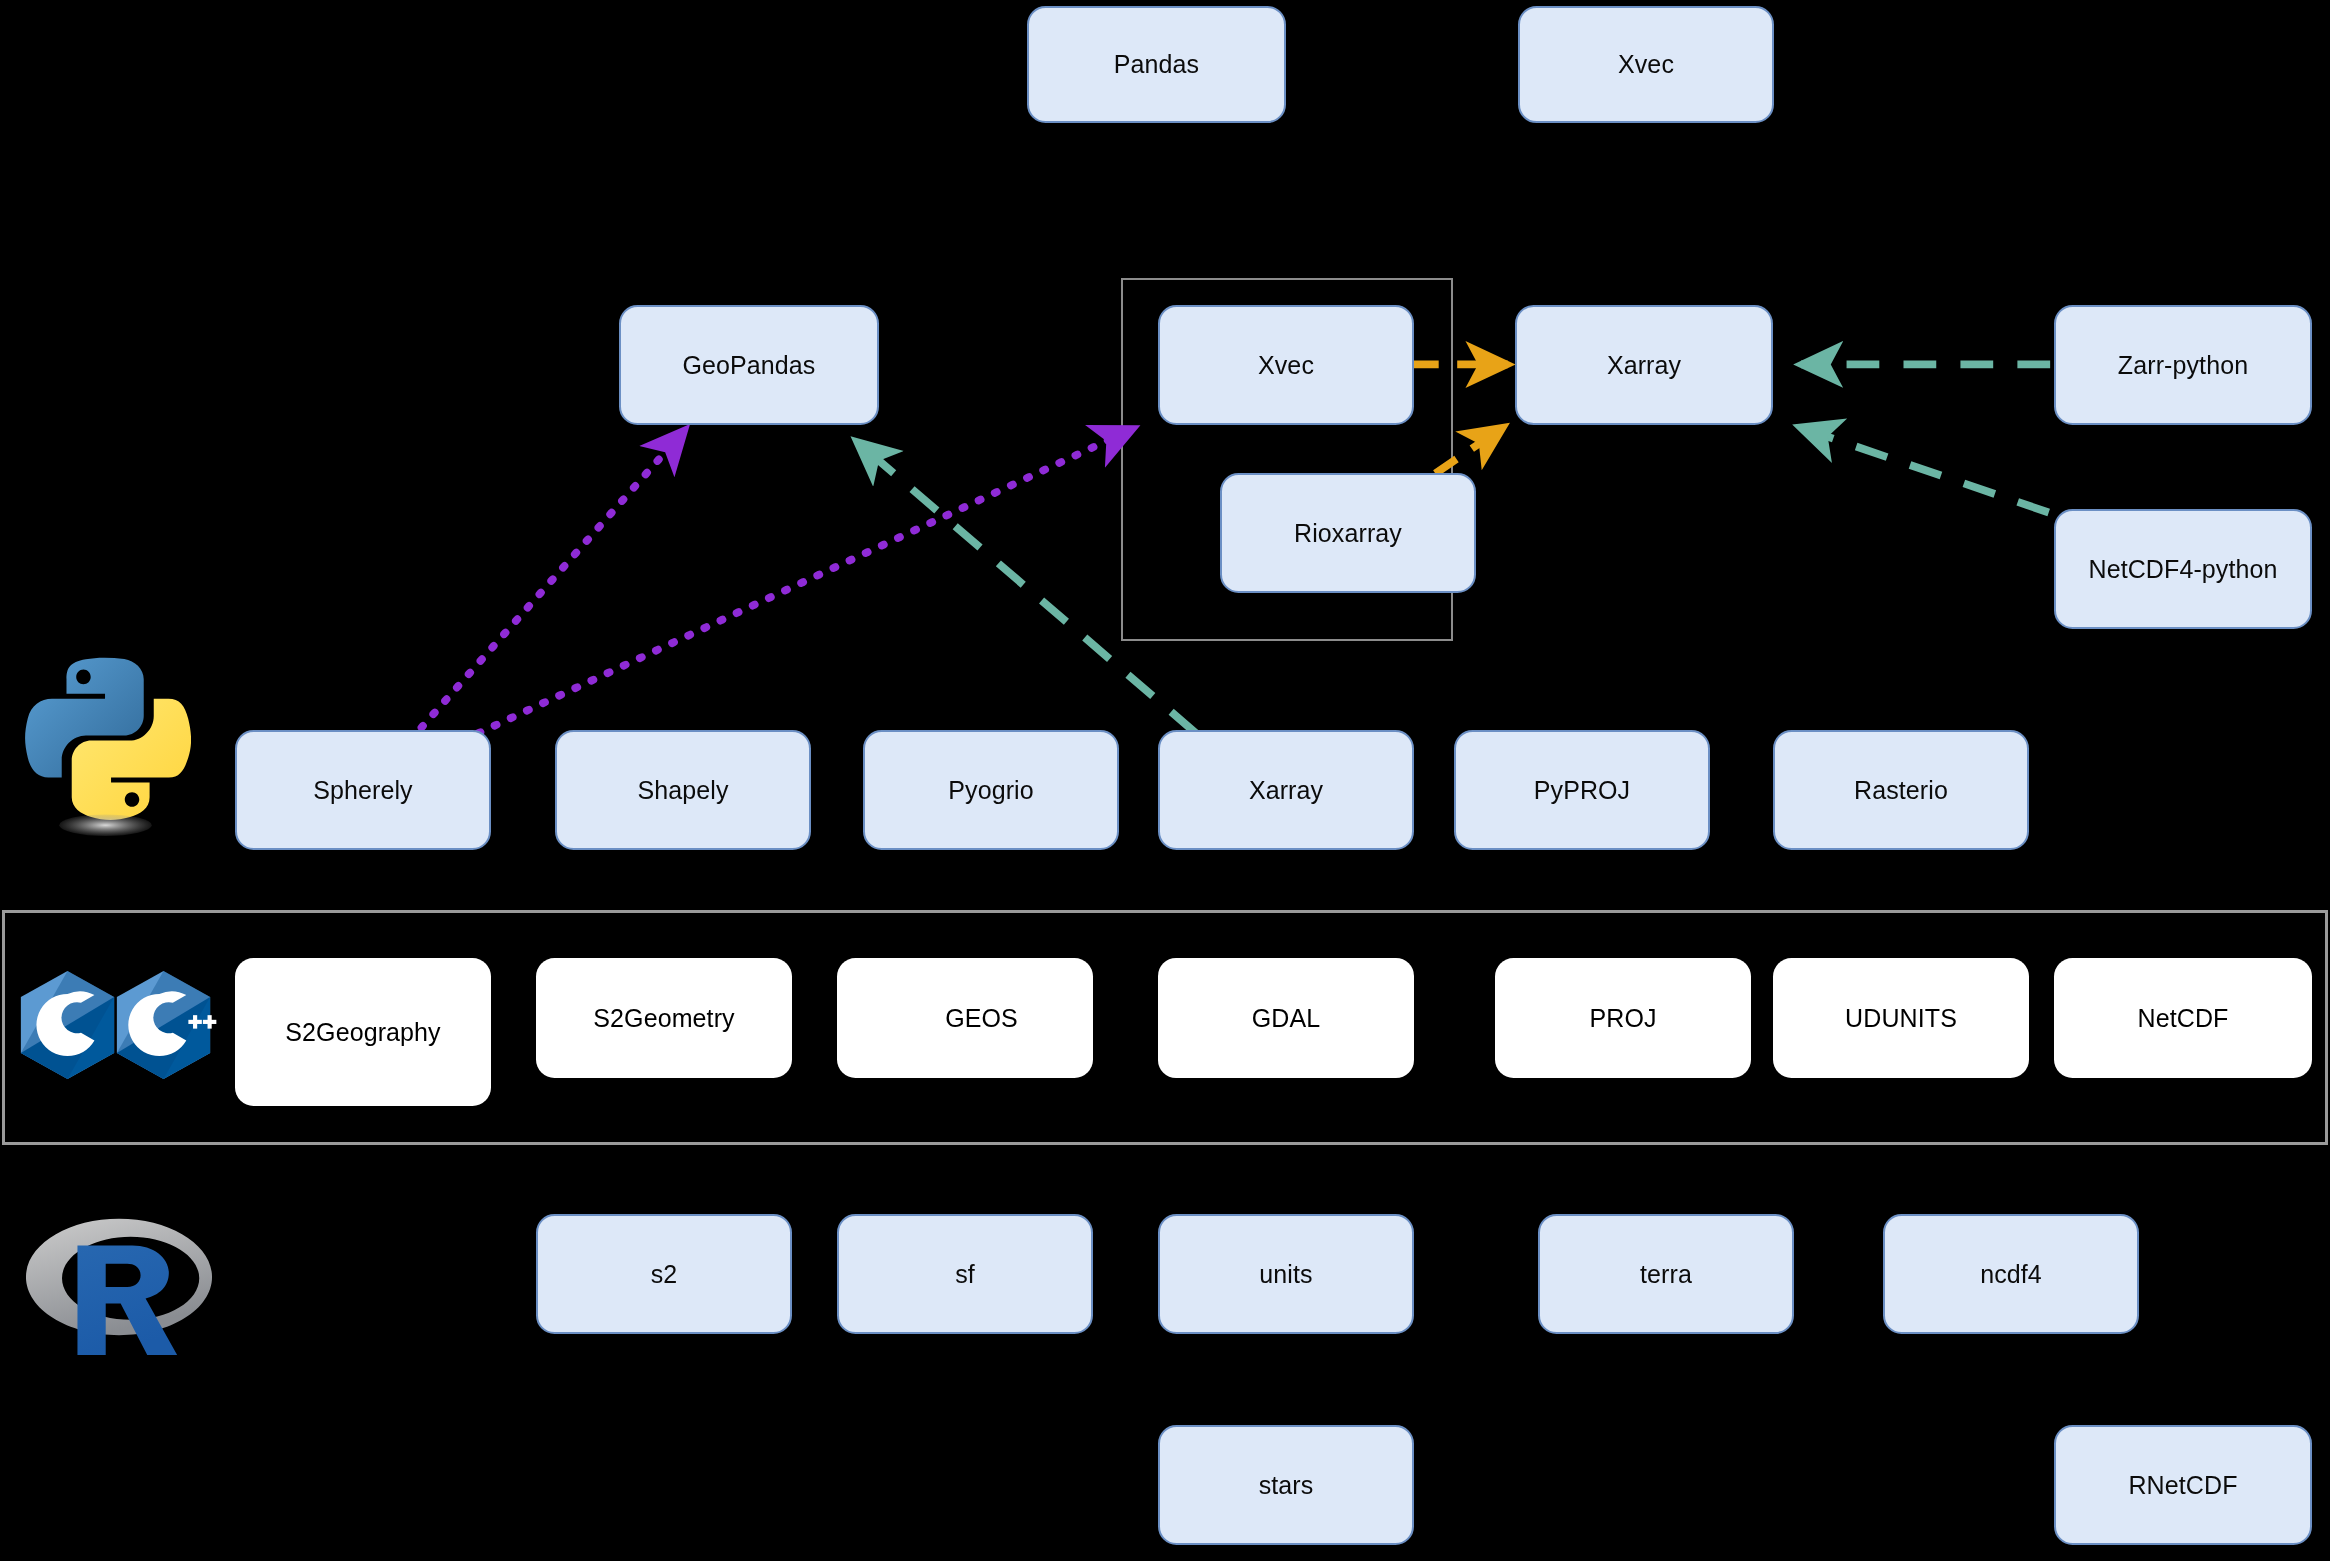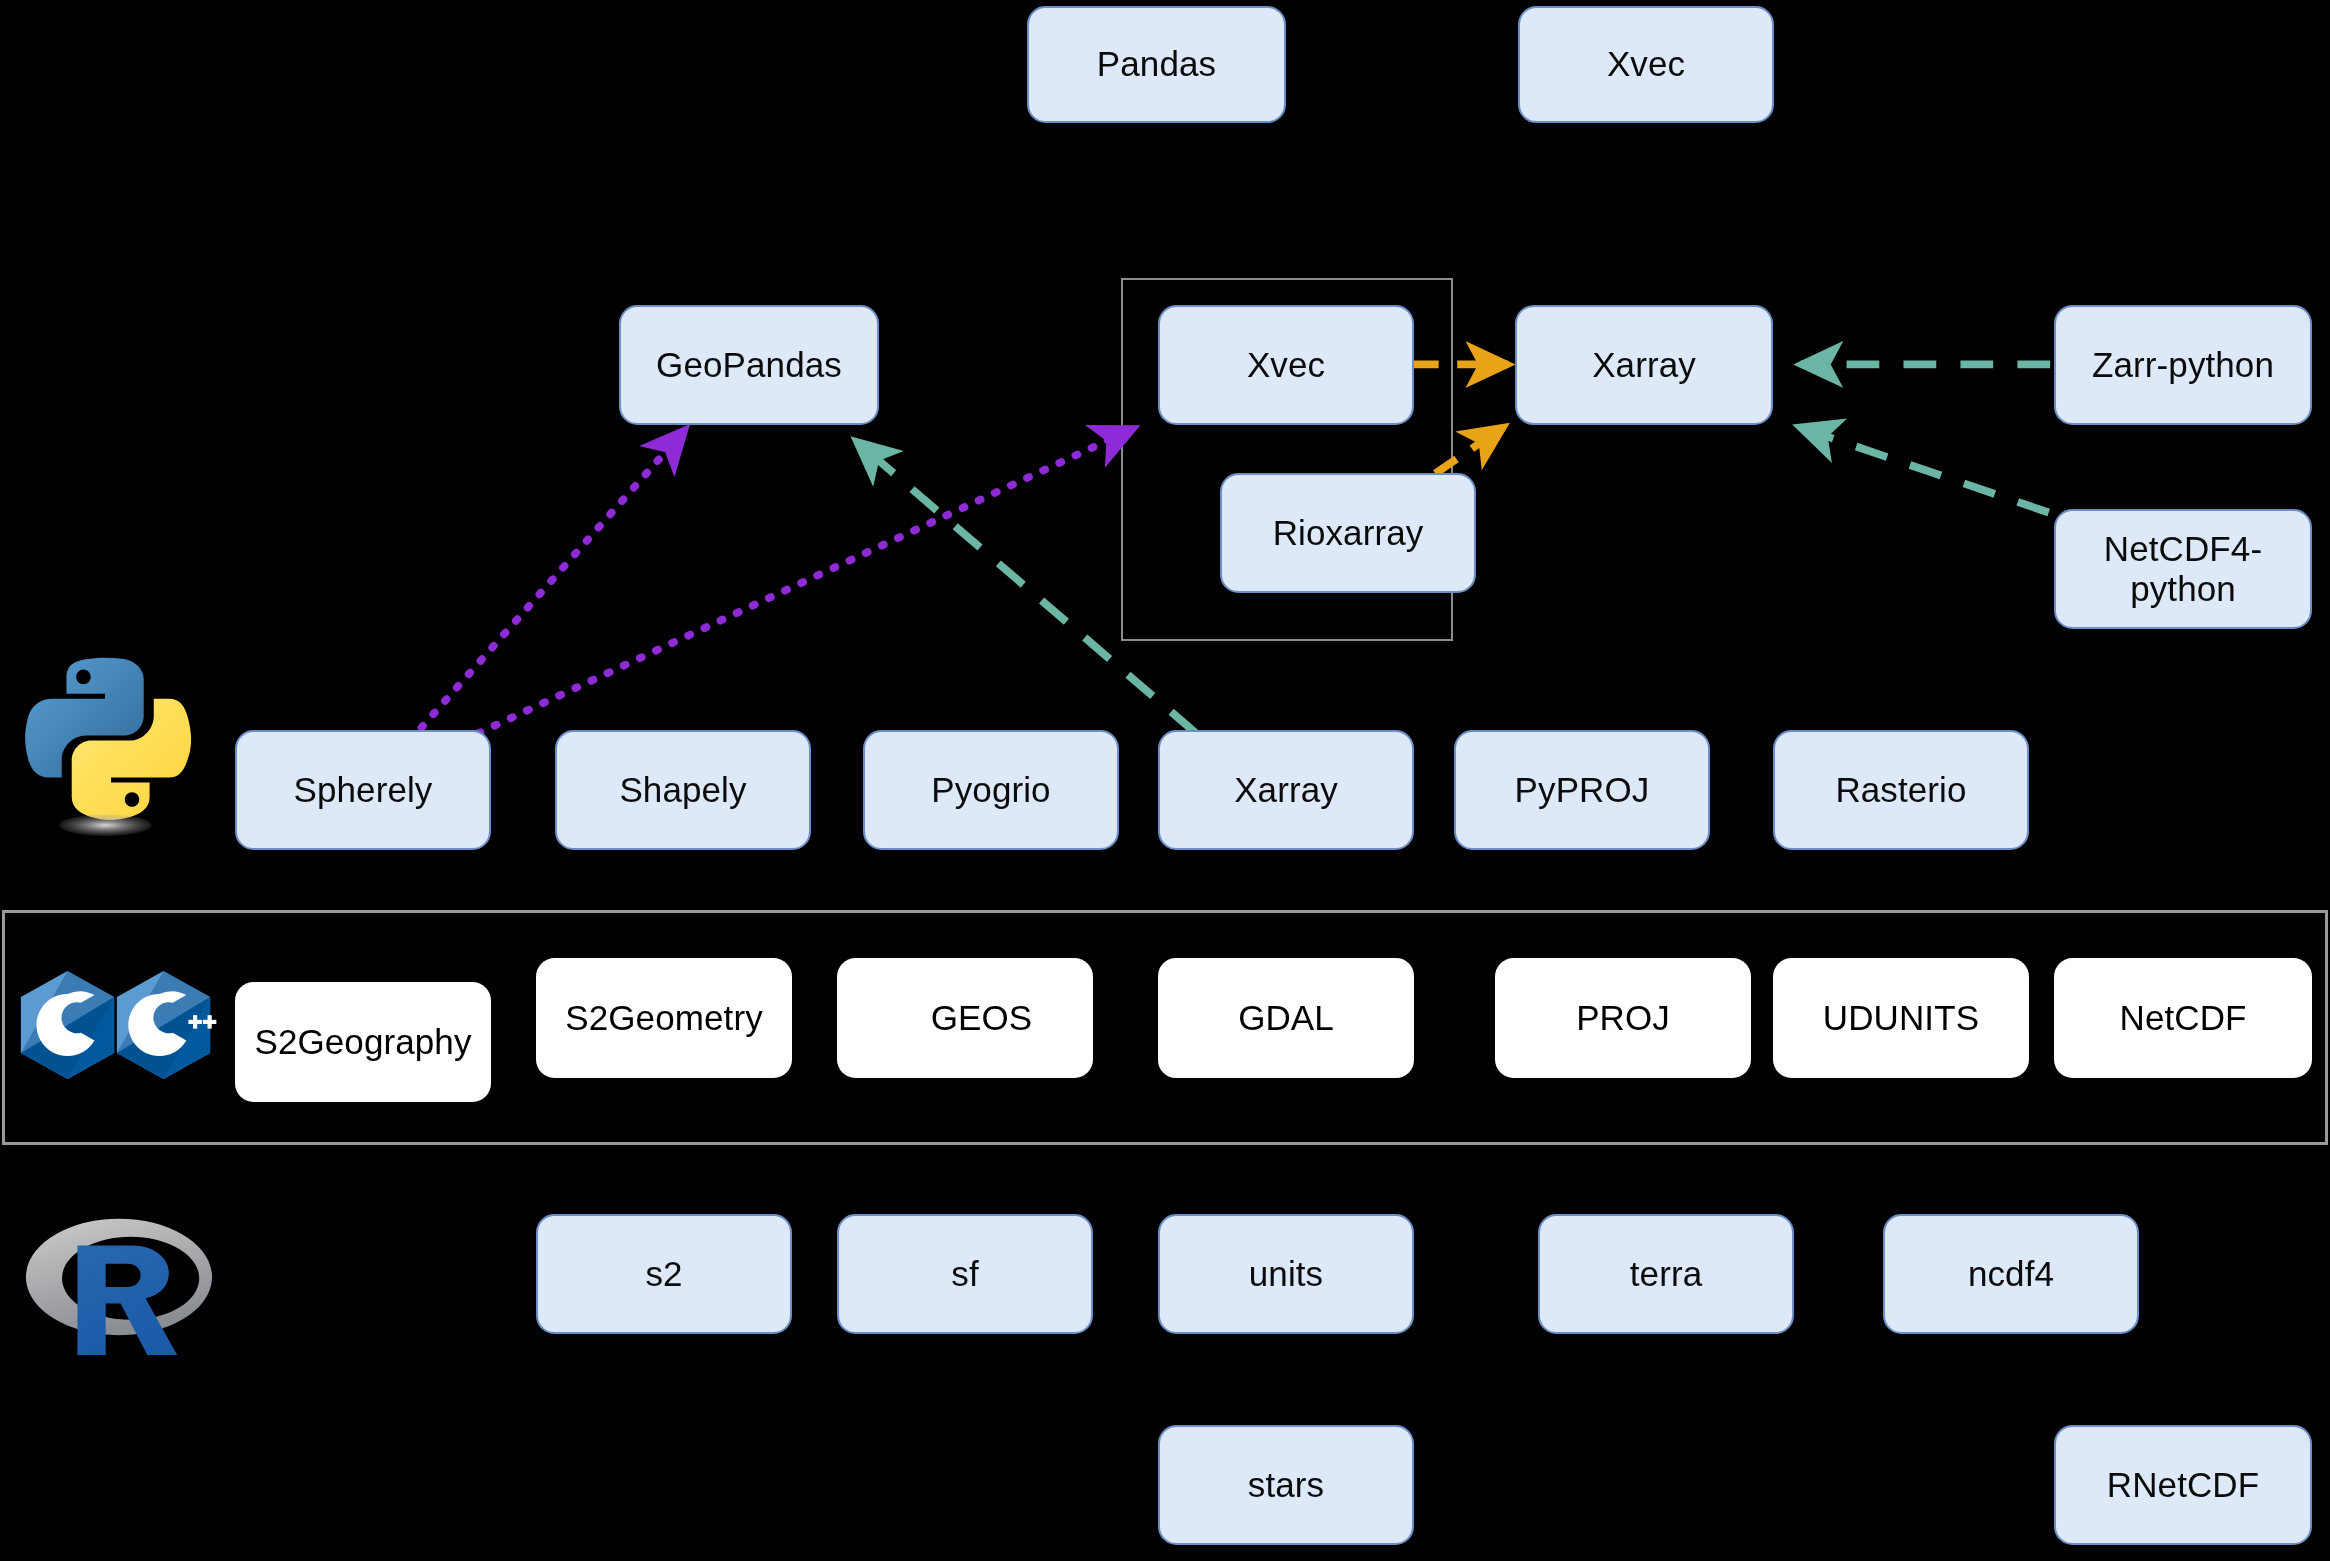--- a/index.html
+++ b/index.html
@@ -23,21 +23,21 @@
     position: absolute;
     box-sizing: border-box;
     display: flex;
     align-items: center;
     justify-content: center;
     text-align: center;
     border-radius: 18.5px;
     background: #dde8f8;
     border: 2.8px solid #6b8fc4;
     color: #0b0b0b;
-    font-size: 35px;
+    font-size: 25px;
     line-height: 1.15;
     letter-spacing: 0.1px;
     padding: 2.8px 7.1px;
   }
   .node.white {
     background: #ffffff;
     border: none;
     color: #000000;
   }
   
@@ -223,21 +223,21 @@
   <div class="node" style="left:1158px; top:730px; width:256px; height:120px;">
     <span>Xarray</span>
   </div>
   <div class="node" style="left:1454px; top:730px; width:256px; height:120px;">
     <span>PyPROJ</span>
   </div>
   <div class="node" style="left:1773px; top:730px; width:256px; height:120px;">
     <span>Rasterio</span>
   </div>
 
-  <div class="node white" style="left:235px; top:958px; width:256px; height:120px;margin-top:24px;">
+  <div class="node white" style="left:235px; top:958px; width:256px; height:148px;">
     <span>S2Geography</span>
   </div>
   <div class="node white" style="left:536px; top:958px; width:256px; height:120px;">
     <span>S2Geometry</span>
   </div>
   <div class="node white" style="left:837px; top:958px; width:256px; height:120px;padding-left:40px;">
     <span>GEOS</span>
   </div>
   <div class="node white" style="left:1158px; top:958px; width:256px; height:120px;border-radius:18px;">
     <span>GDAL</span>

